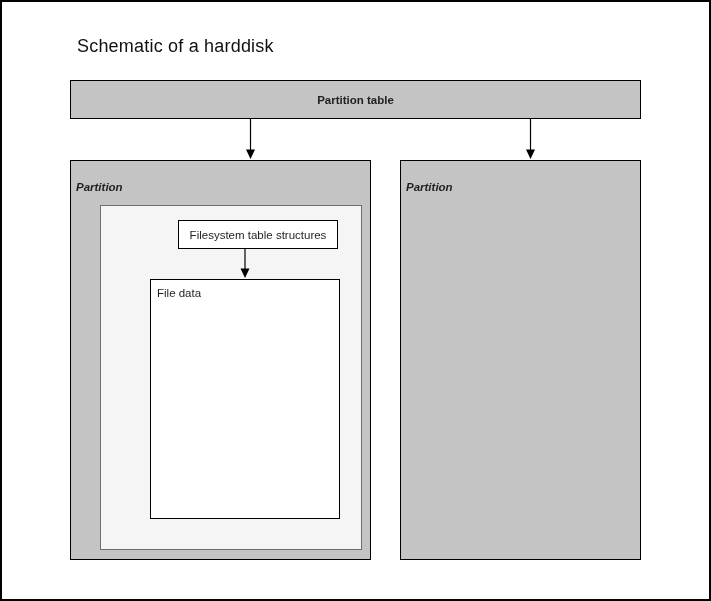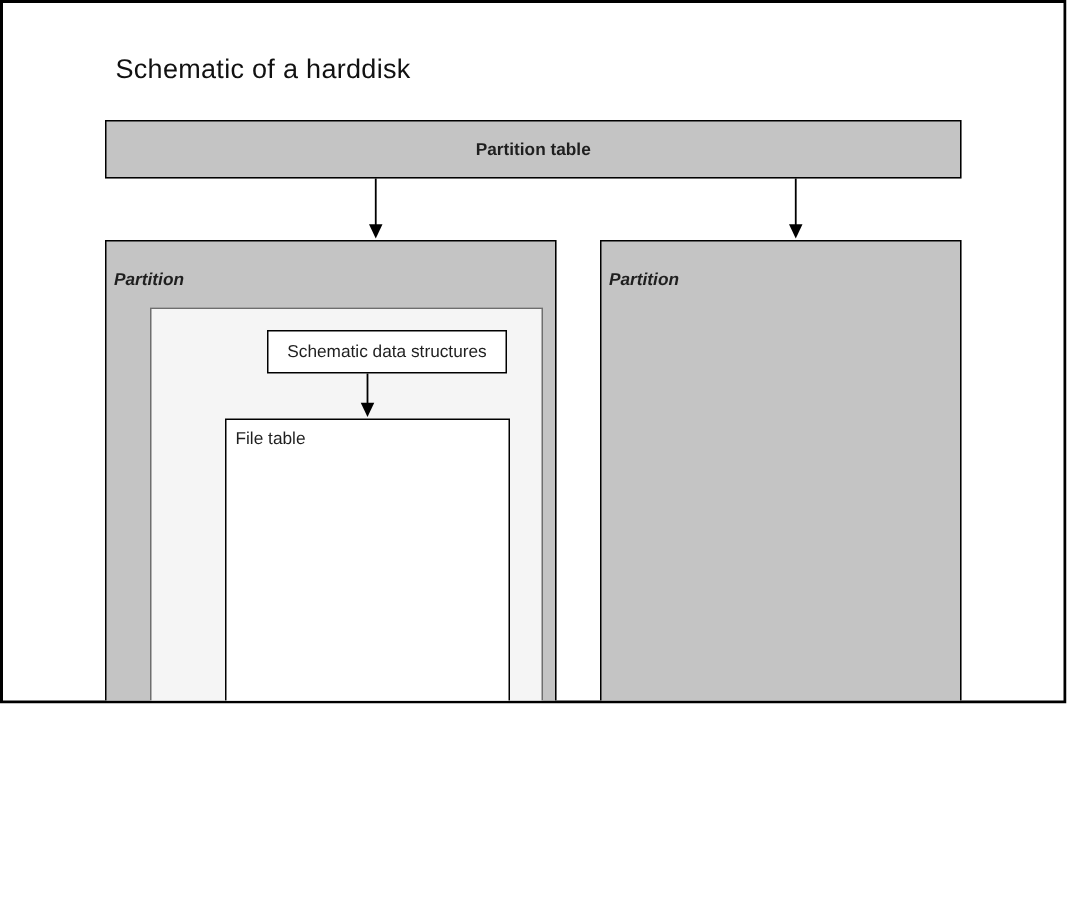--- a/index.html
+++ b/index.html
@@ -4,21 +4,21 @@
 <style>
   html, body {
     margin: 0;
     padding: 0;
     background: #ffffff;
     font-family: "Liberation Sans", "DejaVu Sans", sans-serif;
   }
   .canvas {
     position: relative;
     width: 711px;
-    height: 469px;
+    height: 601px;
     box-sizing: border-box;
     border: 2px solid var(--frame-border, #000000);
     background: var(--page-bg, #ffffff);
     overflow: hidden;
     padding-left: 21px;
   }
   .title {
     position: absolute;
     left: 75px;
     top: 34px;
@@ -127,25 +127,25 @@
   <div class="ptable">
     <span class="node-label-bold">Partition table</span>
   </div>
 
   <div class="partition left">
     <span class="corner-label node-label-bold">Partition</span>
 
     <div class="inner-region">
 
       <div class="fs-box">
-        <span class="node-label-reg">Schematic data structures</span>
+        <span class="node-label-reg">Filesystem table structures</span>
       </div>
 
       <div class="fd-box">
-        <span class="corner-label node-label-reg">File table</span>
+        <span class="corner-label node-label-reg">File data</span>
       </div>
 
     </div>
   </div>
 
   <div class="partition right">
     <span class="corner-label node-label-bold">Partition</span>
   </div>
 
   <svg class="arrow-overlay" viewBox="0 0 707 597" xmlns="http://www.w3.org/2000/svg">

